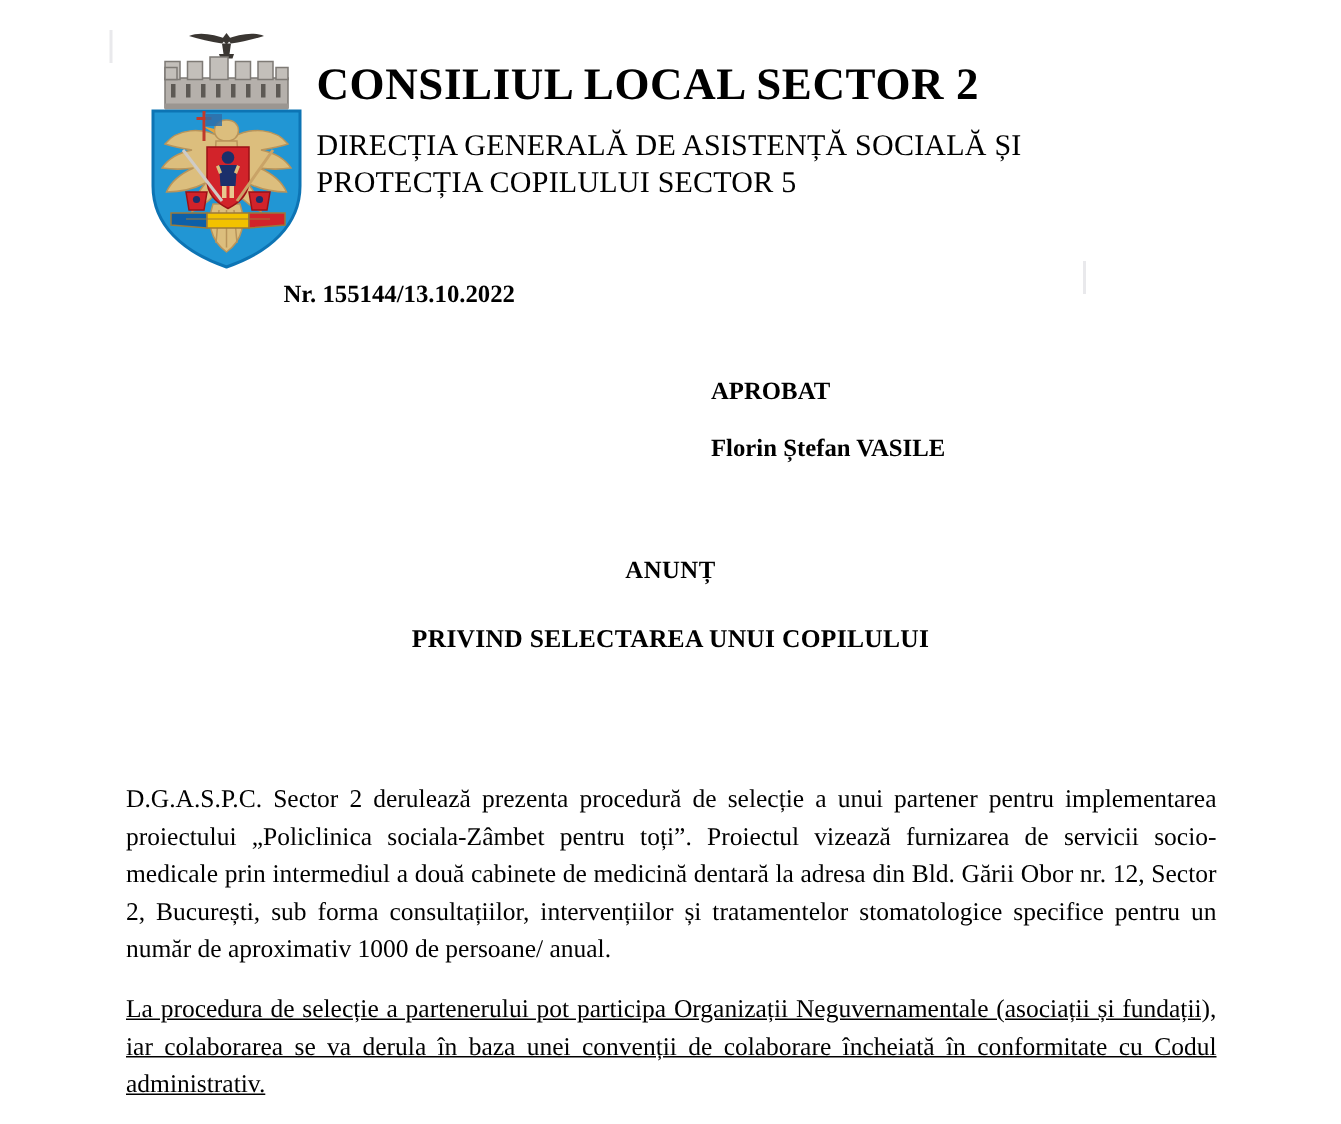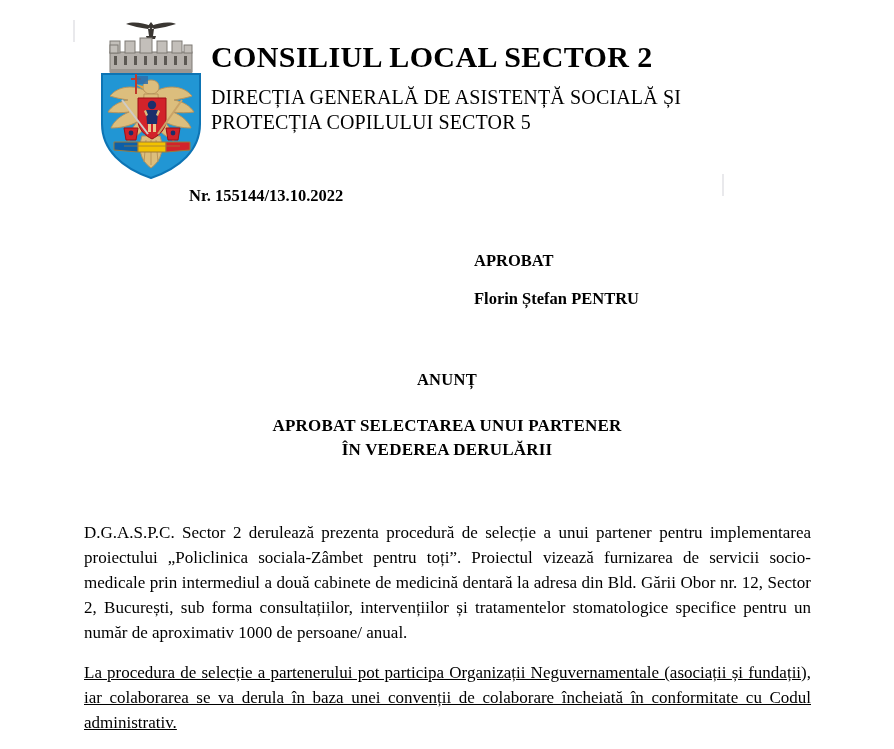--- a/index.html
+++ b/index.html
@@ -247,27 +247,26 @@
       <div>DIRECȚIA GENERALĂ DE ASISTENȚĂ SOCIALĂ ȘI</div>
       <div>PROTECȚIA COPILULUI SECTOR 5</div>
     </div>
   </div>
 </div>
 
 <div class="reg-number">Nr. 155144/13.10.2022</div>
 
 <div class="approval">
   <div class="appr-line">APROBAT</div>
-  <div class="appr-line appr-name">Florin Ștefan PENTRU</div>
+  <div class="appr-line appr-name">Florin Ștefan VASILE</div>
 </div>
 
 <div class="anunt-heading">ANUNȚ</div>
 
 <div class="subject-block">
-  <div>APROBAT SELECTAREA UNUI PARTENER</div>
-  <div>ÎN VEDEREA DERULĂRII</div>
+  <div>PRIVIND SELECTAREA UNUI COPILULUI</div>
 </div>
 
 <div class="body-area">
   <p class="para">D.G.A.S.P.C. Sector 2 derulează prezenta procedură de selecție a unui partener pentru implementarea proiectului „Policlinica sociala-Zâmbet pentru toți”. Proiectul vizează furnizarea de servicii socio-medicale prin intermediul a două cabinete de medicină dentară la adresa din Bld. Gării Obor nr. 12, Sector 2, București, sub forma consultațiilor, intervențiilor și tratamentelor stomatologice specifice pentru un număr de aproximativ 1000 de persoane/ anual.</p>
   <p class="para">La procedura de selecție a partenerului pot participa Organizații Neguvernamentale (asociații și fundații), iar colaborarea se va derula în baza unei convenții de colaborare încheiată în conformitate cu Codul administrativ.</p>
   <p class="para bold spaced-top">Anexăm la prezenta:</p>
 </div>
 
 </body></html>

